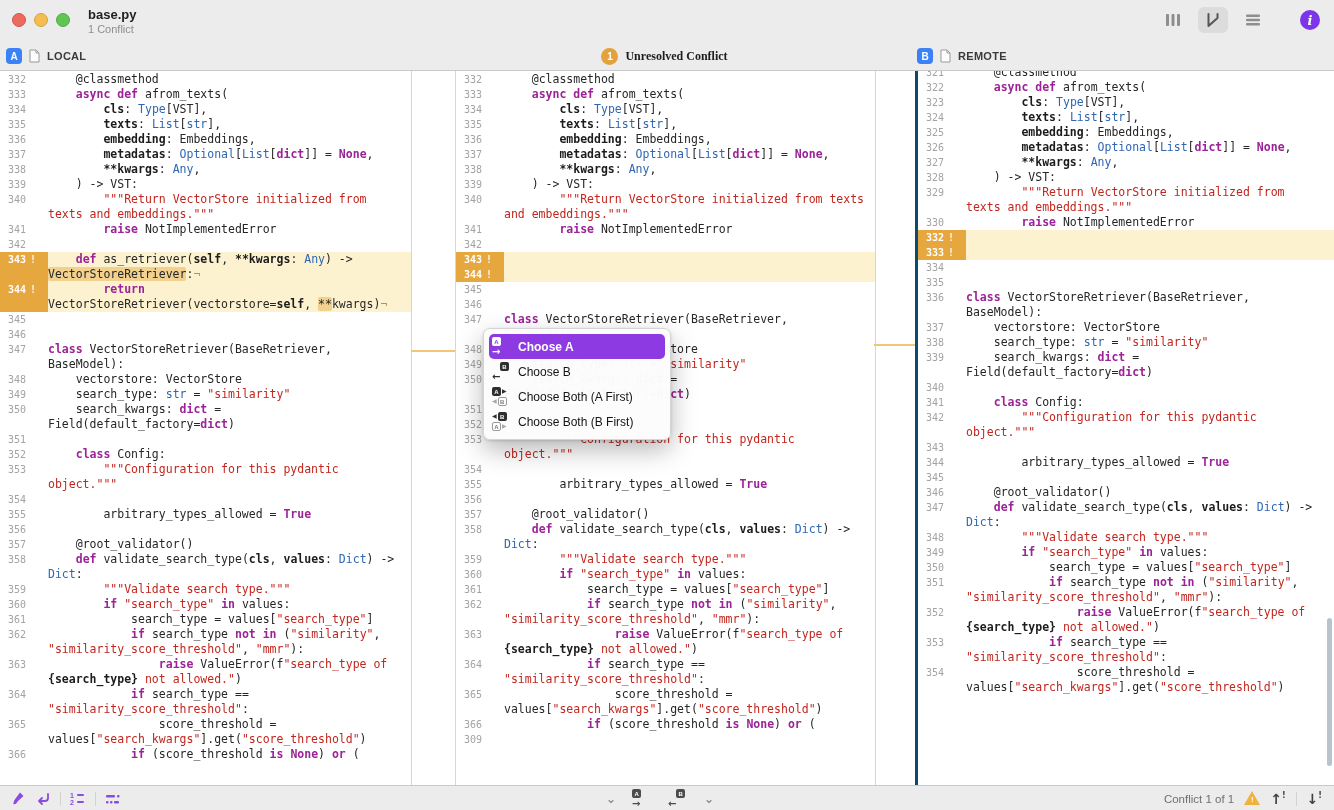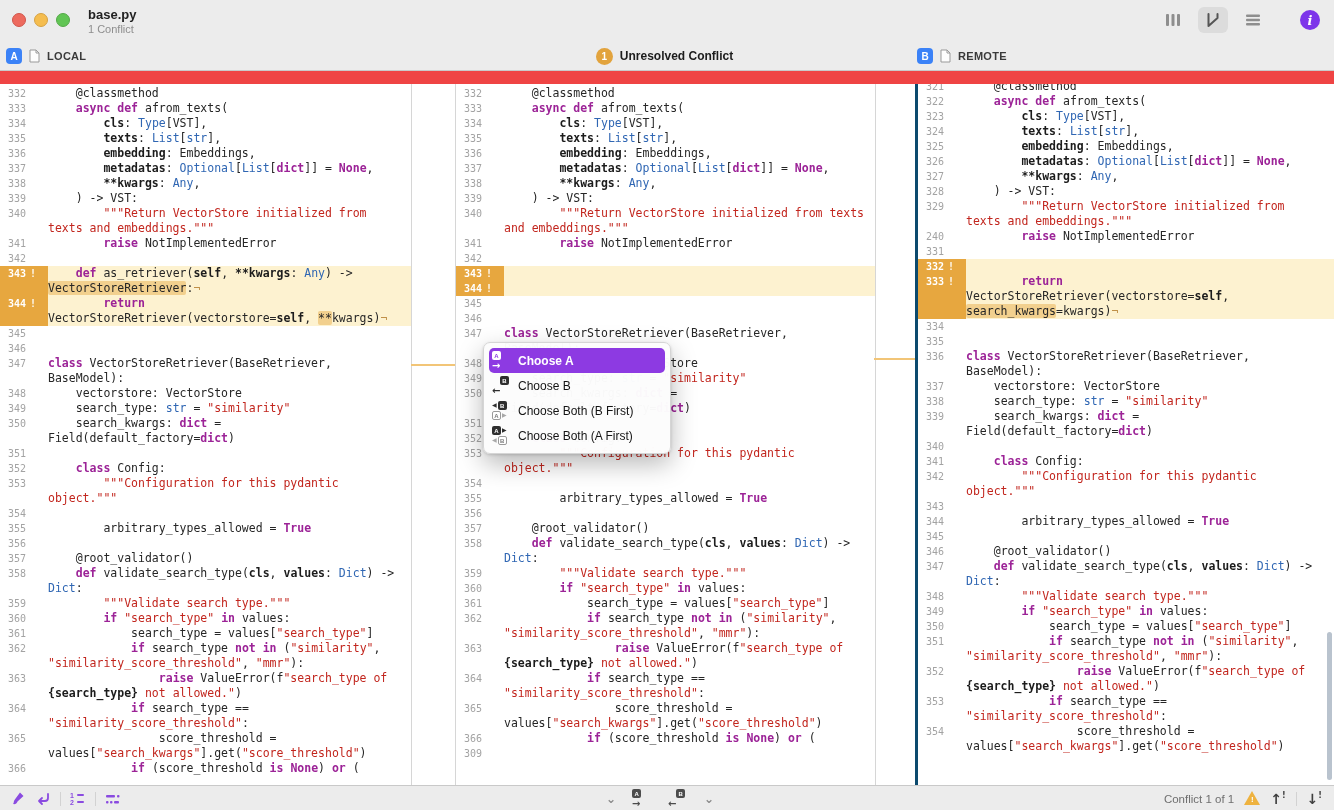--- a/index.html
+++ b/index.html
@@ -1,17 +1,17 @@
 <!DOCTYPE html>
 <html><head>
 <meta charset="utf-8">
 <style>
   html,body{margin:0;padding:0;background:#ffffff;}
   .app{position:relative;width:1334px;height:810px;overflow:hidden;
-       font-family:"Liberation Sans",sans-serif;background:#ef4444;
+       font-family:"Liberation Sans",sans-serif;background:#eab308;
        -webkit-font-smoothing:antialiased;}
   
   .chrome{position:absolute;left:0;top:0;width:1334px;height:70px;background:#ececec;
           border-bottom:1px solid #c9c9c9;z-index:5;}
   .tl{position:absolute;top:13px;width:12px;height:12px;border-radius:50%;}
   .tl.red{left:12px;background:#ed6a5e;border:0.5px solid #d0554b;}
   .tl.yel{left:34px;background:#f5bd4f;border:0.5px solid #d6a243;}
   .tl.grn{left:56px;background:#61c554;border:0.5px solid #54a948;}
   .wtitle{position:absolute;left:88px;top:7px;font-size:13px;font-weight:bold;color:#222;}
   .wsub{position:absolute;left:88px;top:23px;font-size:11px;color:#8e8e8e;}
@@ -20,26 +20,26 @@
   .ticon.active{background:#dcdcdc;}
   .infobtn{width:20px;height:20px;border-radius:50%;background:#7d35ea;color:#fff;display:flex;
            align-items:center;justify-content:center;font:italic 700 13px "DejaVu Serif",serif;margin-left:22px;}
   
   .phdr{position:absolute;top:46px;height:20px;display:flex;align-items:center;gap:7px;}
   .phdr .badge{width:16px;height:16px;border-radius:4px;background:#3b82f7;color:#fff;
                display:flex;align-items:center;justify-content:center;font-size:10px;font-weight:bold;}
   .phdr .cnt{width:17px;height:17px;border-radius:50%;background:#e2a33d;color:#fff;
              display:flex;align-items:center;justify-content:center;font-size:10px;font-weight:bold;}
   .phdr .lbl{font-size:11px;font-weight:700;color:#3a3a3a;letter-spacing:.3px;}
-  .phdr .lbl.big{font-size:12px;color:#1c1c1c;letter-spacing:0;}
+  .phdr .lbl.big{font-size:12px;color:#1c1c1c;letter-spacing:0;font-family:Liberation Serif, serif;}
   .phdr-local{left:6px;}
   .phdr-merged{left:455px;width:419px;justify-content:center;}
   .phdr-remote{left:917px;}
   
-  .main{position:absolute;left:0;top:70px;width:1158px;height:715px;background:#fff;margin-top:14px;}
+  .main{position:absolute;left:0;top:70px;width:1158px;height:715px;background:#fff;}
   .pane{position:absolute;top:0;height:715px;background:#fff;overflow:hidden;}
   .pane-local{left:0;width:411px;border-right:1px solid #d6d6d6;}
   .pane-merged{left:455px;width:419px;border-left:1px solid #d6d6d6;border-right:1px solid #d6d6d6;}
   .pane-remote{left:915px;width:417px;border-left:3px solid #0c4a6e;}
   .lines{padding-top:2px;font-family:"DejaVu Sans Mono",monospace;font-size:11.5px;line-height:15px;}
   .lines.offset{margin-top:-7px;}
   .line{display:flex;min-height:15px;}
   .ln{flex:0 0 48px;box-sizing:border-box;padding-left:8px;color:#a3a3a3;font-size:10px;}
   .code{flex:1;white-space:pre-wrap;overflow-wrap:break-word;box-sizing:border-box;}
   .pane-local .code{padding-right:11px;}
@@ -476,33 +476,28 @@
           </div>
           <div class="line">
             <span class="ln">328</span>
             <span class="code"><span class="p">    ) -&gt; VST:</span></span>
           </div>
           <div class="line">
             <span class="ln">329</span>
             <span class="code"><span class="p">        </span><span class="s">"""Return VectorStore initialized from texts and embeddings."""</span></span>
           </div>
           <div class="line">
-            <span class="ln">240</span>
+            <span class="ln">330</span>
             <span class="code"><span class="p">        </span><span class="k">raise</span><span class="p"> NotImplementedError</span></span>
-          </div>
-          <div class="line">
-            <span class="ln">331</span>
-            <span class="code"></span>
           </div>
           <div class="line conflict">
             <span class="ln">332</span>
           </div>
           <div class="line conflict">
             <span class="ln">333</span>
-            <span class="code"><span class="p">        </span><span class="k">return</span><span class="p"> VectorStoreRetriever(vectorstore=</span><span class="b">self</span><span class="p">, </span><span class="e">search_kwargs</span><span class="p">=kwargs)</span><span class="w">¬</span></span>
           </div>
           <div class="line">
             <span class="ln">334</span>
             <span class="code"></span>
           </div>
           <div class="line">
             <span class="ln">335</span>
             <span class="code"></span>
           </div>
           <div class="line">
@@ -606,42 +601,42 @@
             </span>
           <span class="mrow">
               <span class="ma dk">←</span>
             </span>
         </span>
         <span>Choose B</span>
       </div>
       <div class="mitem">
         <span class="mico">
           <span class="mrow">
-              <span class="tri dk">◀</span>
-              <span class="mb dk">B</span>
+              <span class="mb dk">A</span>
+              <span class="tri dk">▶</span>
             </span>
           <span class="mrow">
-              <span class="mb gy">A</span>
-              <span class="tri gy">▶</span>
+              <span class="tri gy">◀</span>
+              <span class="mb gy">B</span>
             </span>
         </span>
-        <span>Choose Both (B First)</span>
+        <span>Choose Both (A First)</span>
       </div>
       <div class="mitem">
         <span class="mico">
           <span class="mrow">
-              <span class="mb dk">A</span>
-              <span class="tri dk">▶</span>
+              <span class="tri dk">◀</span>
+              <span class="mb dk">B</span>
             </span>
           <span class="mrow">
-              <span class="tri gy">◀</span>
-              <span class="mb gy">B</span>
+              <span class="mb gy">A</span>
+              <span class="tri gy">▶</span>
             </span>
         </span>
-        <span>Choose Both (A First)</span>
+        <span>Choose Both (B First)</span>
       </div>
     </div>
   </div>
 
   <div class="statusbar">
     <div class="sb-left">
       <svg width="16" height="16">
           <path d="M10 1.5 l3.5 3.5 -6 5.5 c-.5 2-2.5 3-4.5 2.5 1-1 .5-2.5 1.5-4 z" fill="#8a4be0"></path>
         </svg>
       <svg width="16" height="16">

